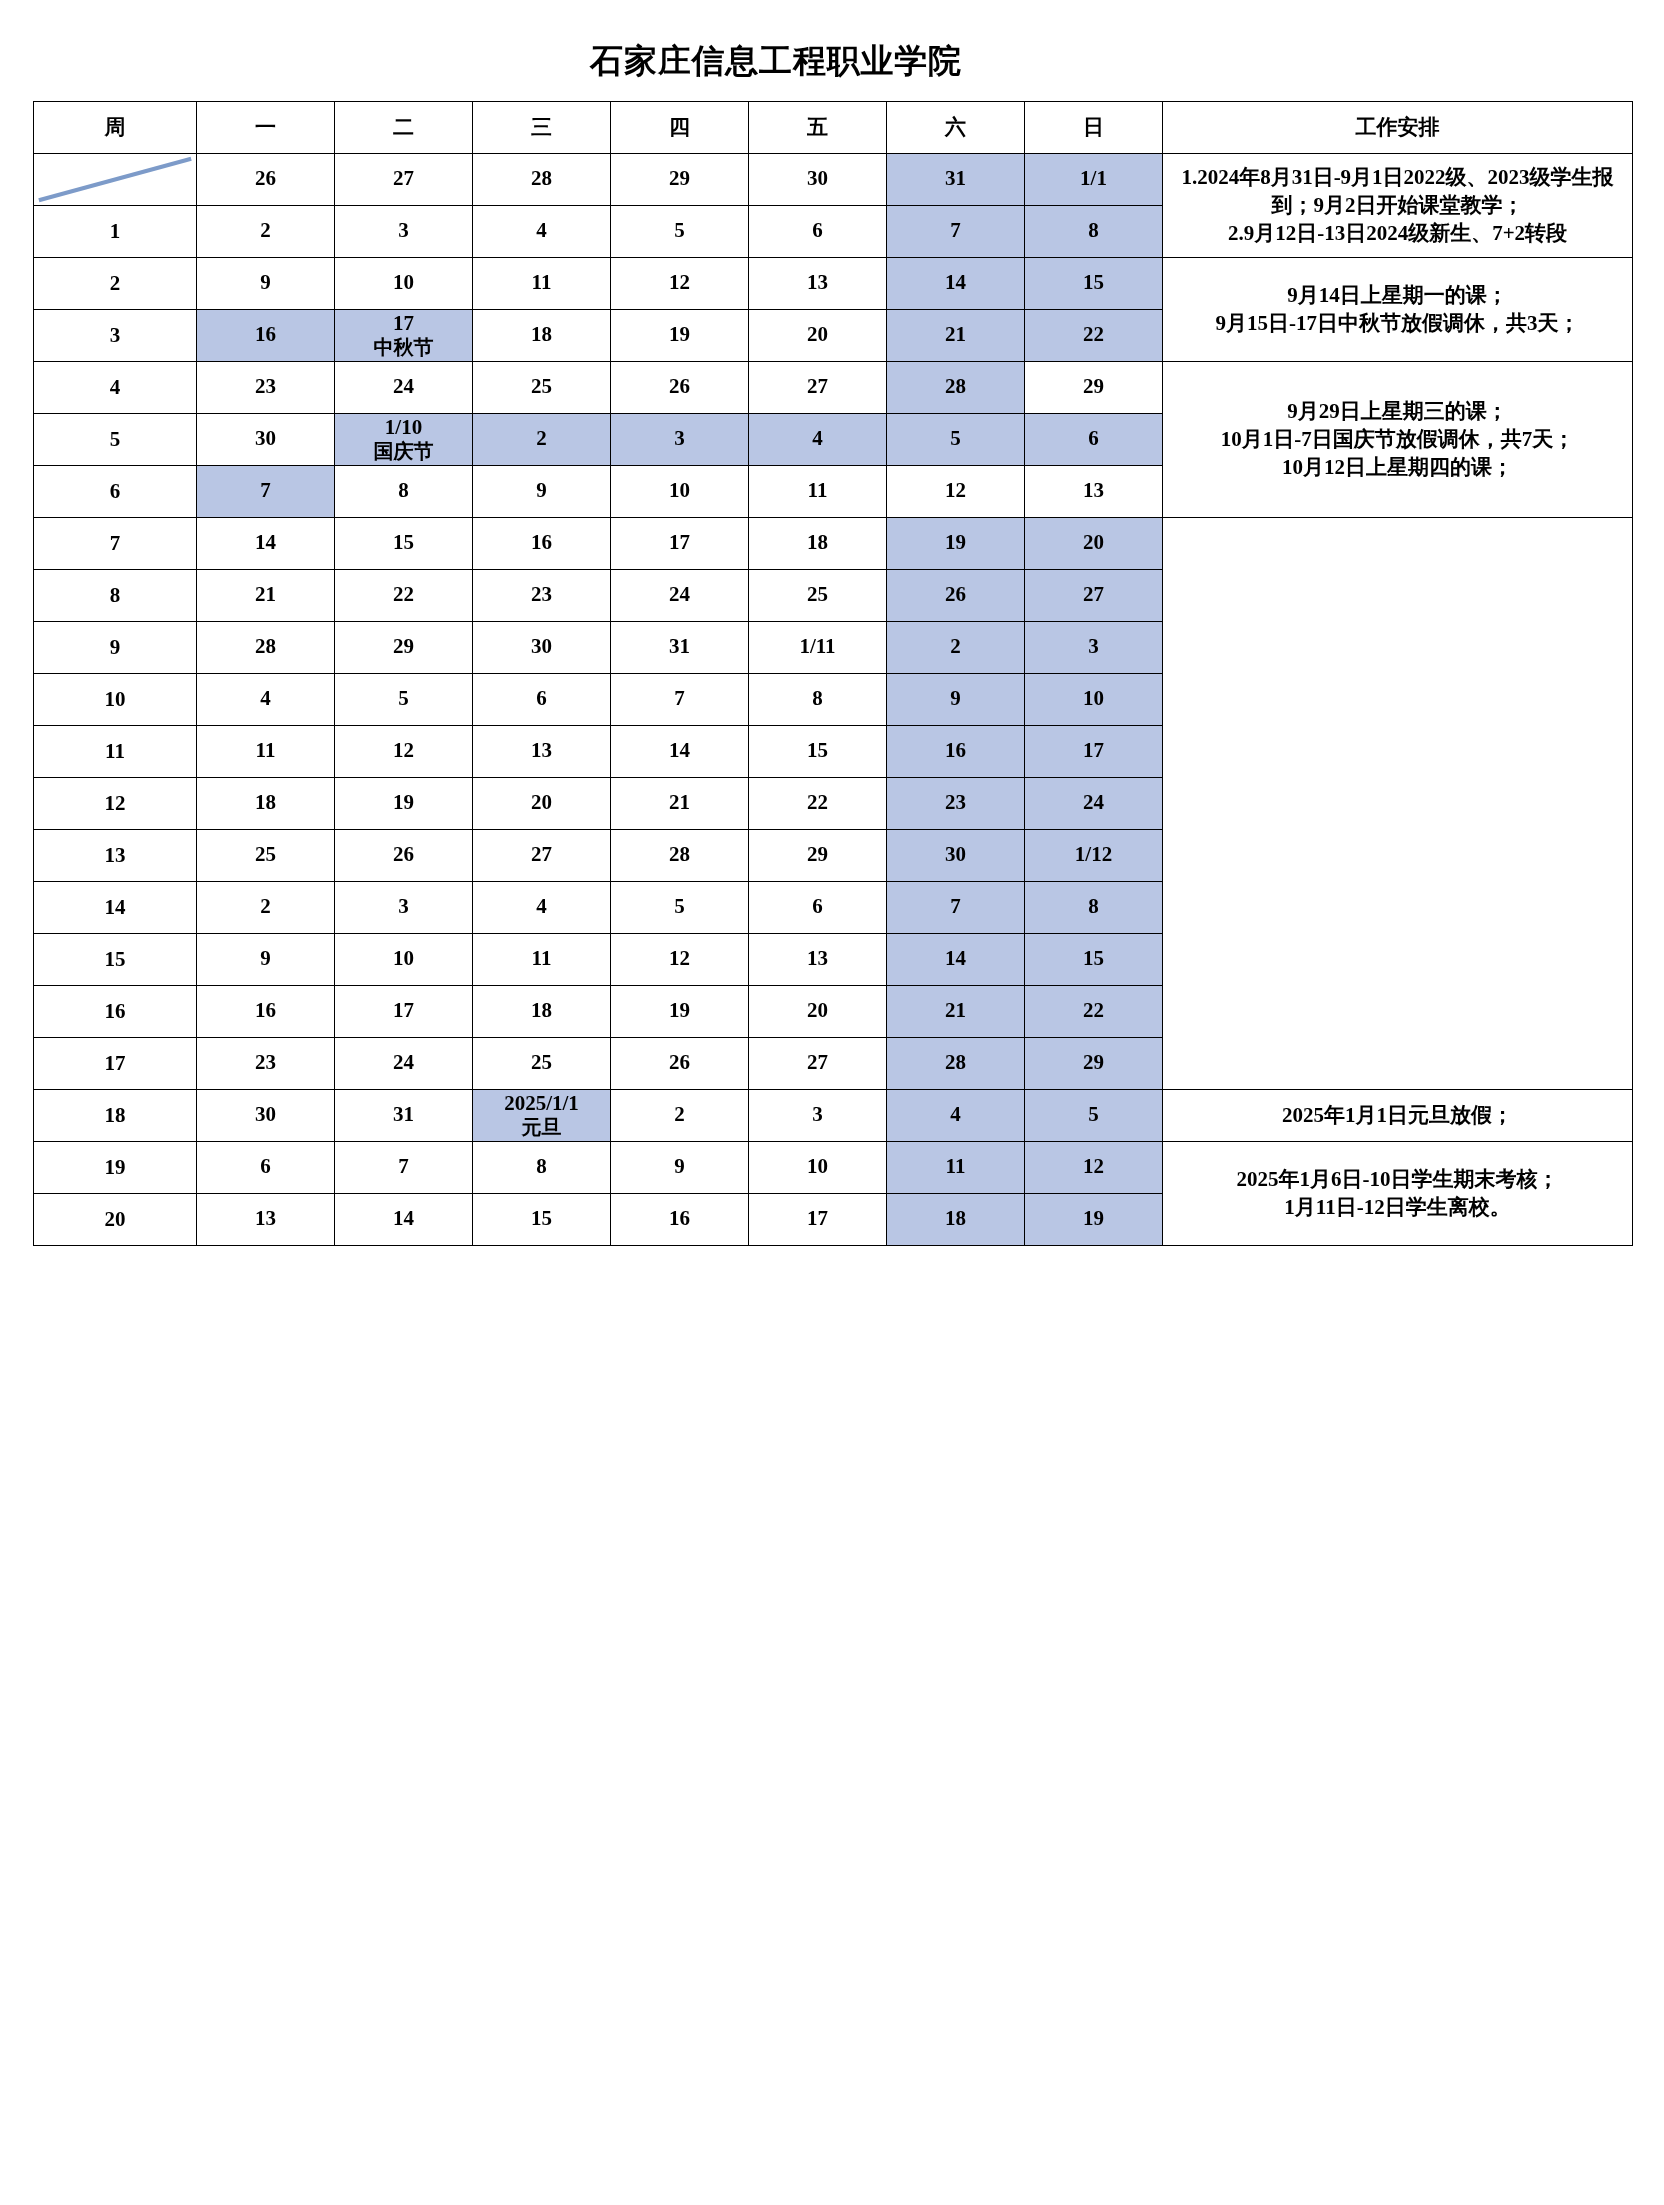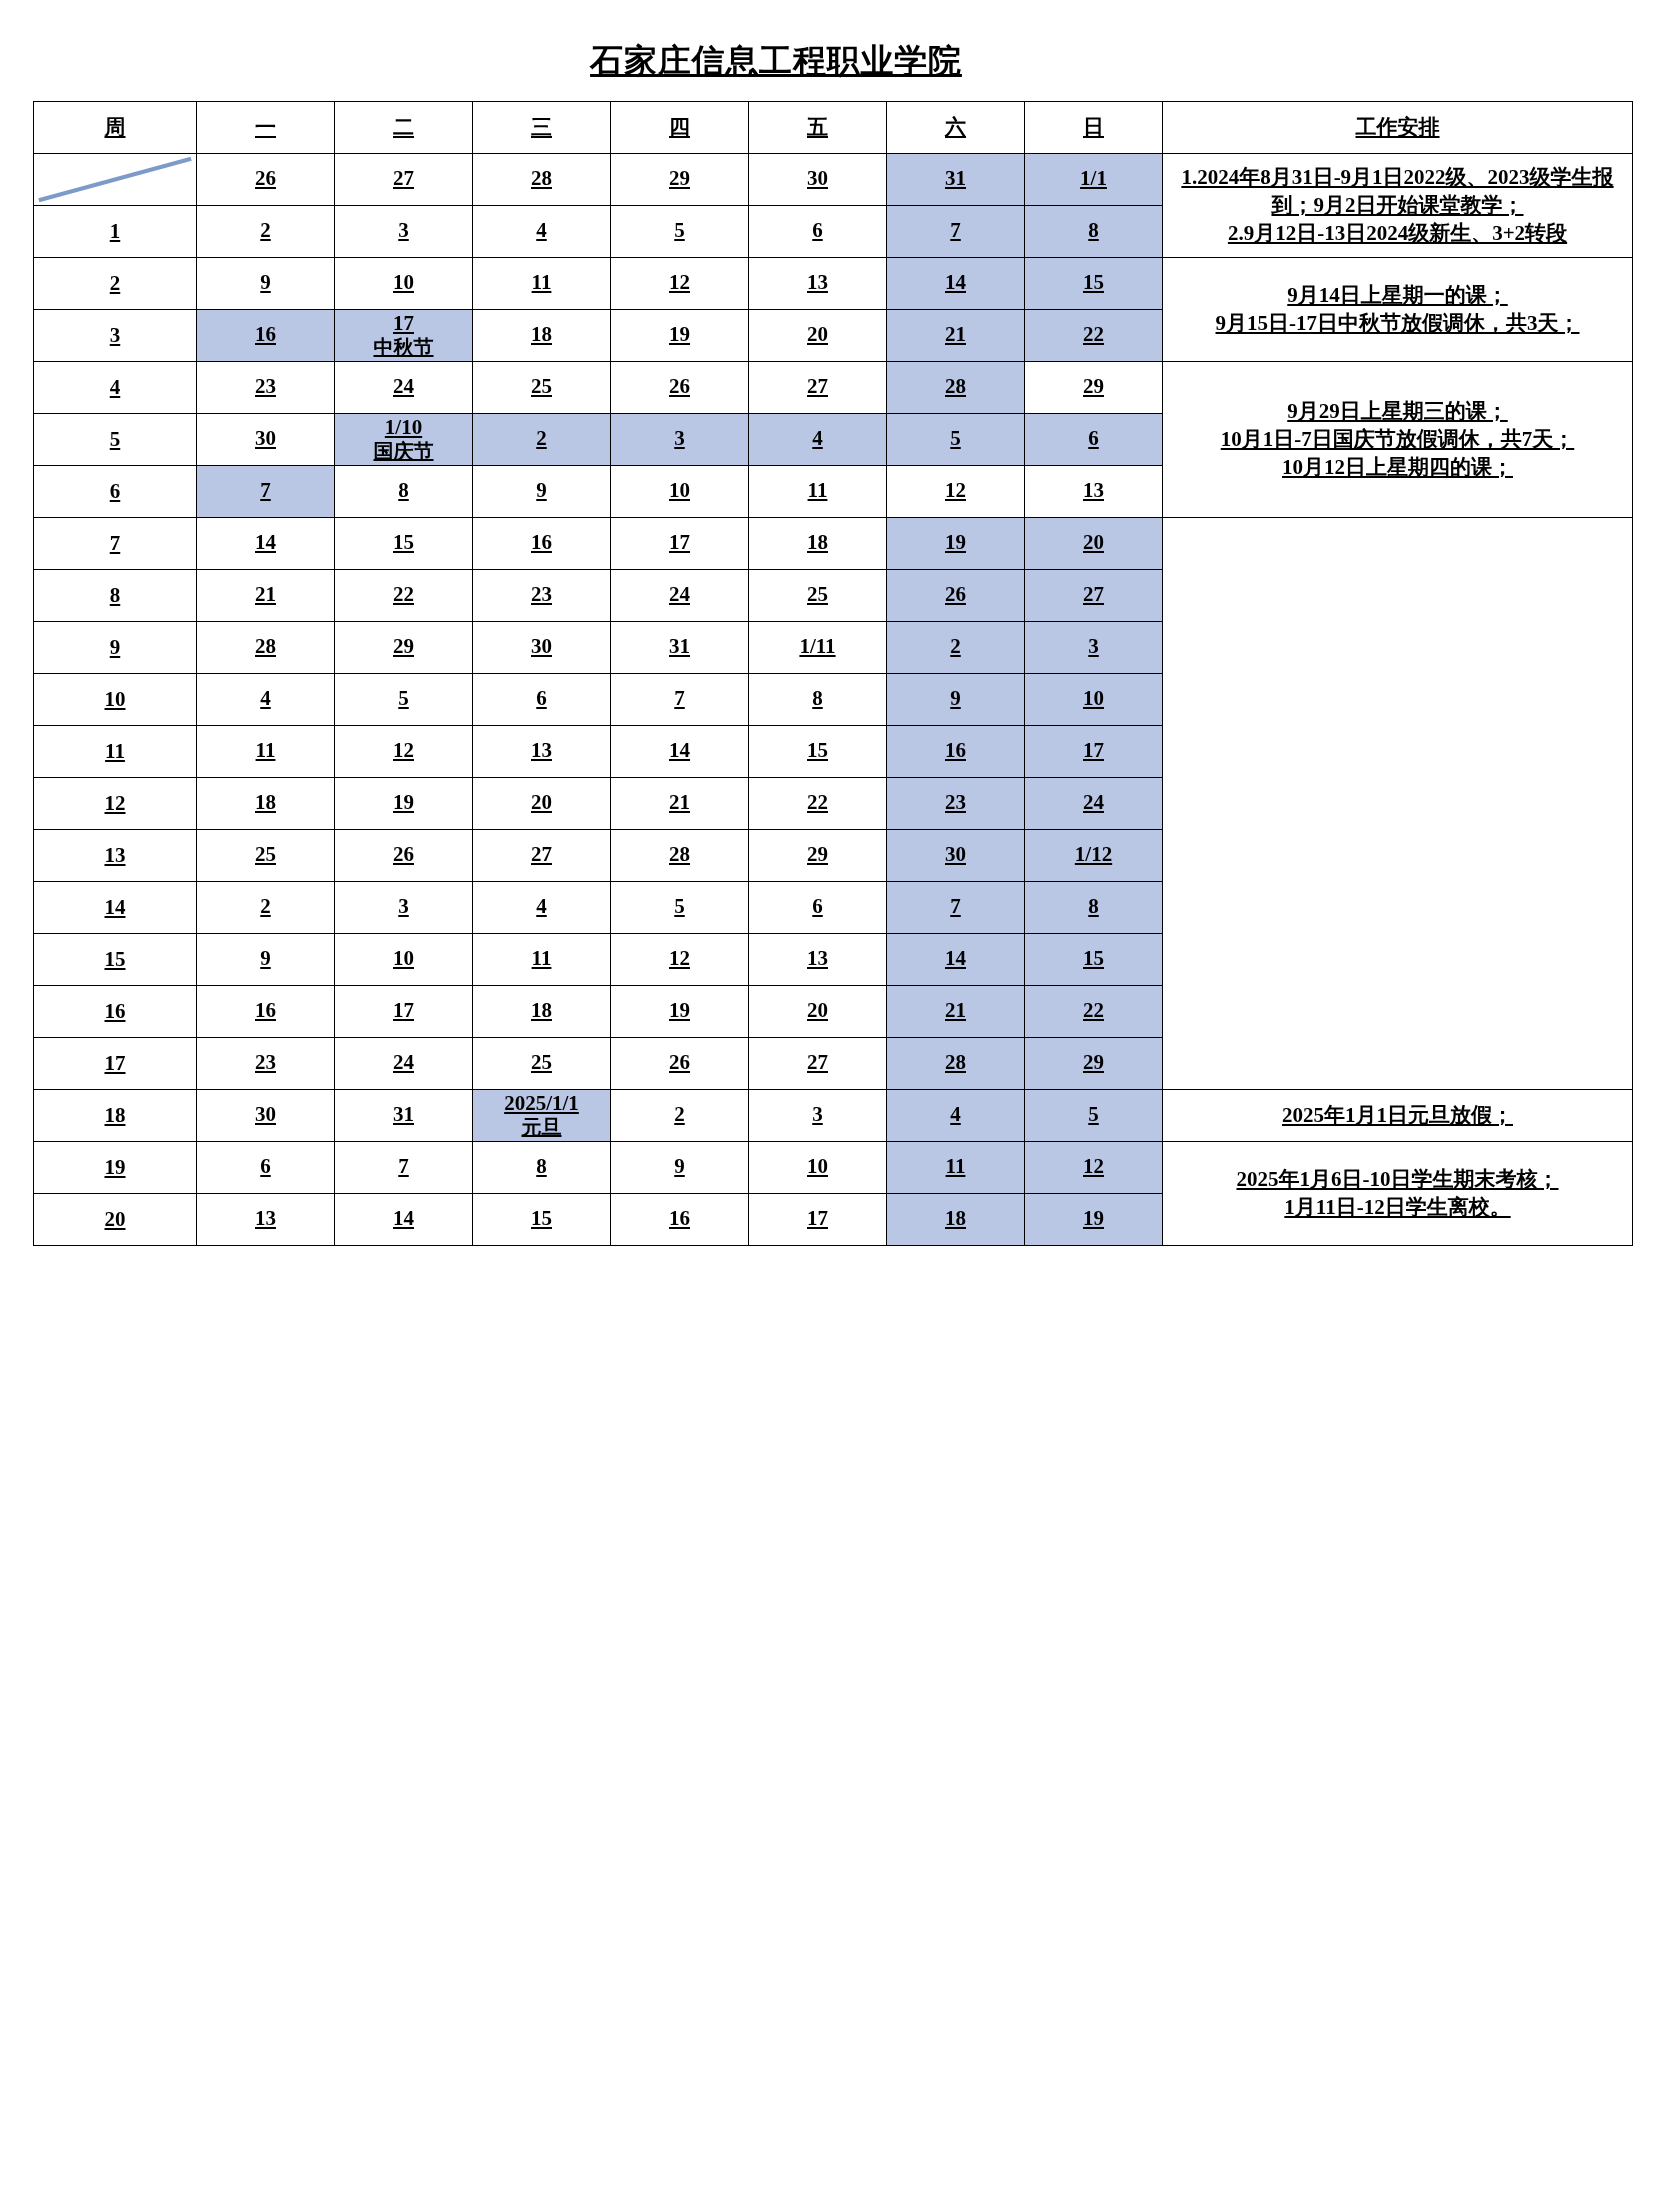--- a/index.html
+++ b/index.html
@@ -9,21 +9,20 @@
   }
   body {
     width: 1665px;
     font-family: "Liberation Serif", "DejaVu Serif", serif;
     color: #000000;
   }
   .page {
     width: 1552px;
     box-sizing: border-box;
     padding: 29px 33px 24.4px 33px;
-    text-decoration: underline;
   }
   .doc-title {
     text-align: center;
     font-weight: bold;
     font-size: 33px;
     line-height: 1.28;
     letter-spacing: 0.8px;
     margin: 11.4px 0 18px 0;
   }
   .doc-title .line2 {
@@ -156,21 +155,21 @@
           <td class="day">
             <span class="num">30</span>
           </td>
           <td class="day weekend">
             <span class="num">31</span>
           </td>
           <td class="day weekend">
             <span class="num">1/1</span>
           </td>
           <td class="note" rowspan="2">1.2024年8月31日-9月1日2022级、2023级学生报到；9月2日开始课堂教学；
-2.9月12日-13日2024级新生、3+2转段</td>
+2.9月12日-13日2024级新生、7+2转段</td>
         </tr>
         <tr>
           <td class="weekno">1</td>
           <td class="day">
             <span class="num">2</span>
           </td>
           <td class="day">
             <span class="num">3</span>
           </td>
           <td class="day">

